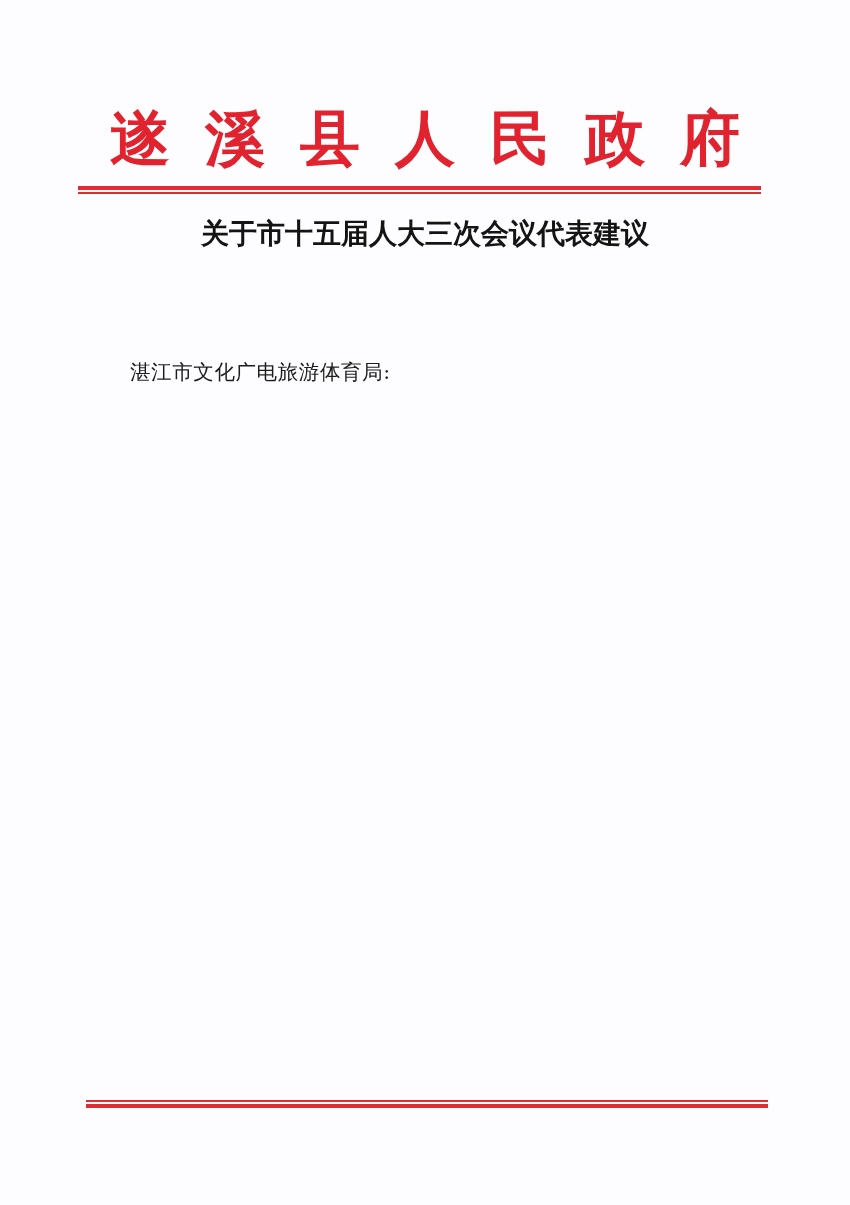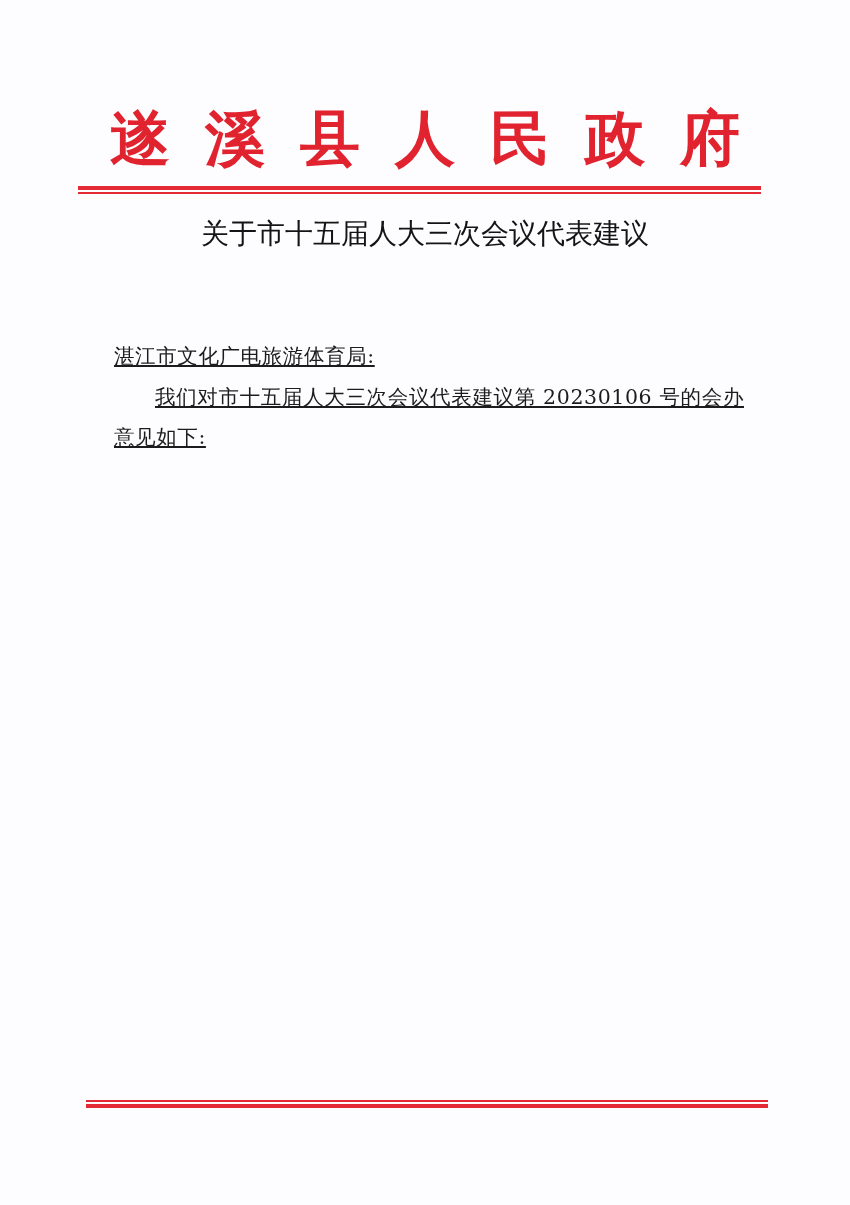--- a/index.html
+++ b/index.html
@@ -25,31 +25,31 @@
     .rule-bottom {
       position: absolute; left: 86px; top: 1100px; width: 682px;
     }
     .rule-top .thick, .rule-bottom .thick { height: 4px; background: #e32a35; }
     .rule-top .thin, .rule-bottom .thin { height: 1.5px; background: #e32a35; }
     .rule-top .gap, .rule-bottom .gap { height: 2px; }
     .title {
       position: absolute; left: 0; top: 212px; width: 850px;
       text-align: center;
       font-family: "DejaVu Serif", "Liberation Serif", serif;
-      font-weight: normal; font-size: 28px; line-height: 44px;
+      font-weight: bold; font-size: 28px; line-height: 44px;
       color: #141414;
     }
     .body-text {
       position: absolute; left: 114px; top: 336px; width: 630px;
       font-size: 20.5px; line-height: 40.5px;
       font-family: "DejaVu Serif", "Liberation Serif", serif;
       text-align: justify;
       letter-spacing: 0.6px;
     }
-    .body-text p { margin: 0; text-decoration: underline; }
+    .body-text p { margin: 16px; }
     .body-text .indent { text-indent: 2em; }
   </style>
 </head>
 <body>
 
 <div class="masthead">
   <span>遂</span>
   <span>溪</span>
   <span>县</span>
   <span>人</span>
@@ -63,20 +63,19 @@
   <div class="gap"></div>
   <div class="thin"></div>
 </div>
 
 <div class="title">
   <div>关于市十五届人大三次会议代表建议</div>
 </div>
 
 <div class="body-text">
   <p>湛江市文化广电旅游体育局:</p>
-  <p class="indent">我们对市十五届人大三次会议代表建议第 20230106 号的会办意见如下:</p>
 </div>
 
 <div class="rule-bottom">
   <div class="thin"></div>
   <div class="gap"></div>
   <div class="thick"></div>
 </div>
 
 </body></html>

